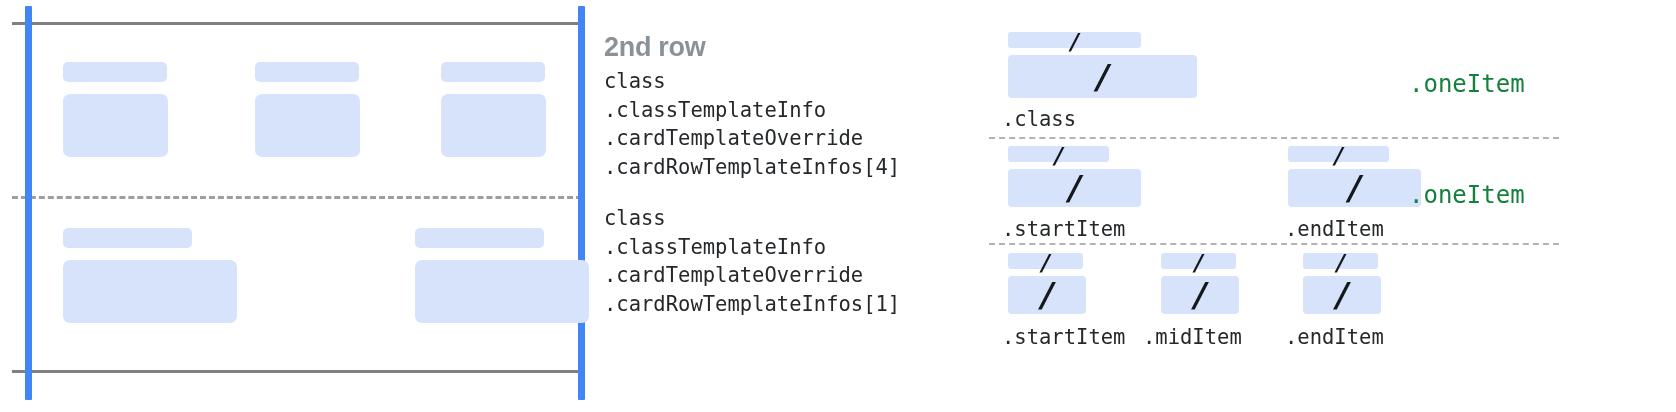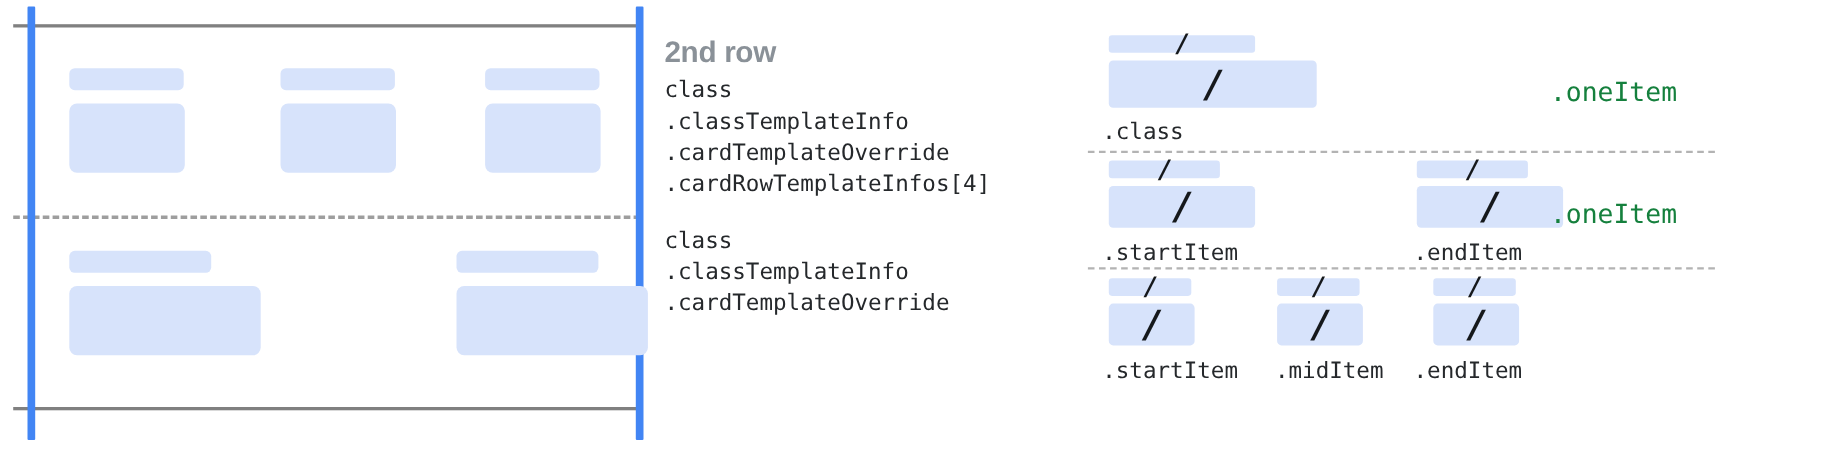--- a/index.html
+++ b/index.html
@@ -179,20 +179,21 @@
       <div class="code-line">class</div>
       <div class="code-line">.classTemplateInfo</div>
       <div class="code-line">.cardTemplateOverride</div>
       <div class="code-line">.cardRowTemplateInfos[4]</div>
     </div>
 
     <div class="row-note" style="top:204px;">
       <div class="code-line">class</div>
       <div class="code-line">.classTemplateInfo</div>
       <div class="code-line">.cardTemplateOverride</div>
+      <div class="code-line">.cardRowTemplateInfos[1]</div>
     </div>
   </div>
 
   <div id="right-panel">
 
     <div class="ritem" style="left:33px; top:32px;">
       <div class="rpill" style="width:133px;">
         <span class="slash">/</span>
       </div>
       <div class="rblock" style="width:189px; height:43px;">
@@ -239,21 +240,21 @@
     <div class="sub-label" style="left:27px; top:325px;">.startItem</div>
 
     <div class="ritem" style="left:186px; top:253px;">
       <div class="rpill" style="width:75px;">
         <span class="slash">/</span>
       </div>
       <div class="rblock" style="width:78px; height:38px;">
         <span class="slash">/</span>
       </div>
     </div>
-    <div class="sub-label" style="left:184px; top:325px;">.midItem</div>
+    <div class="sub-label" style="left:168px; top:325px;">.midItem</div>
 
     <div class="ritem" style="left:328px; top:253px;">
       <div class="rpill" style="width:75px;">
         <span class="slash">/</span>
       </div>
       <div class="rblock" style="width:78px; height:38px;">
         <span class="slash">/</span>
       </div>
     </div>
     <div class="sub-label" style="left:310px; top:325px;">.endItem</div>

